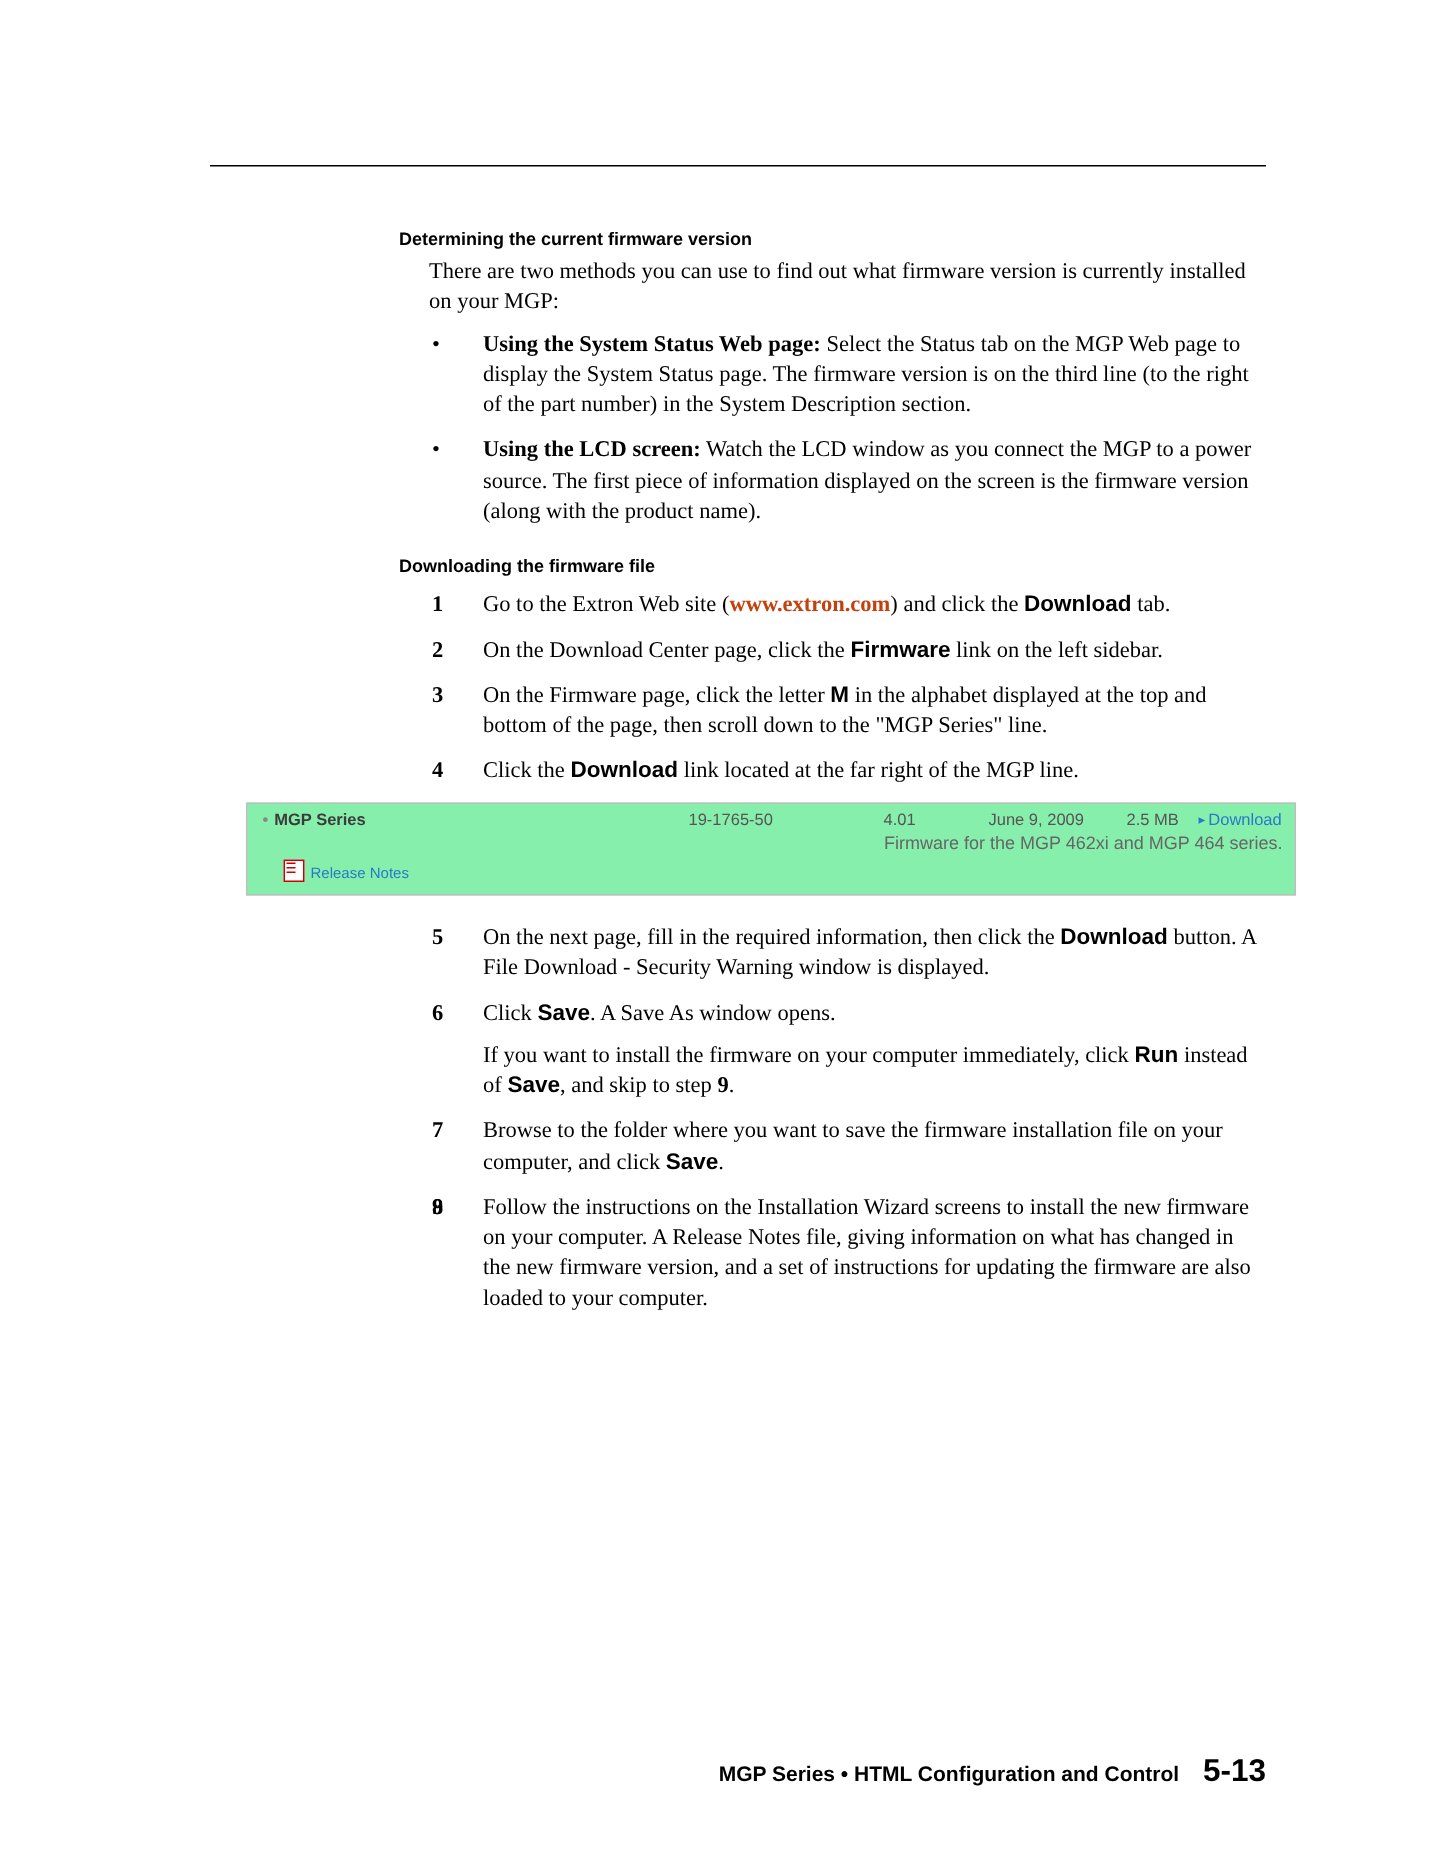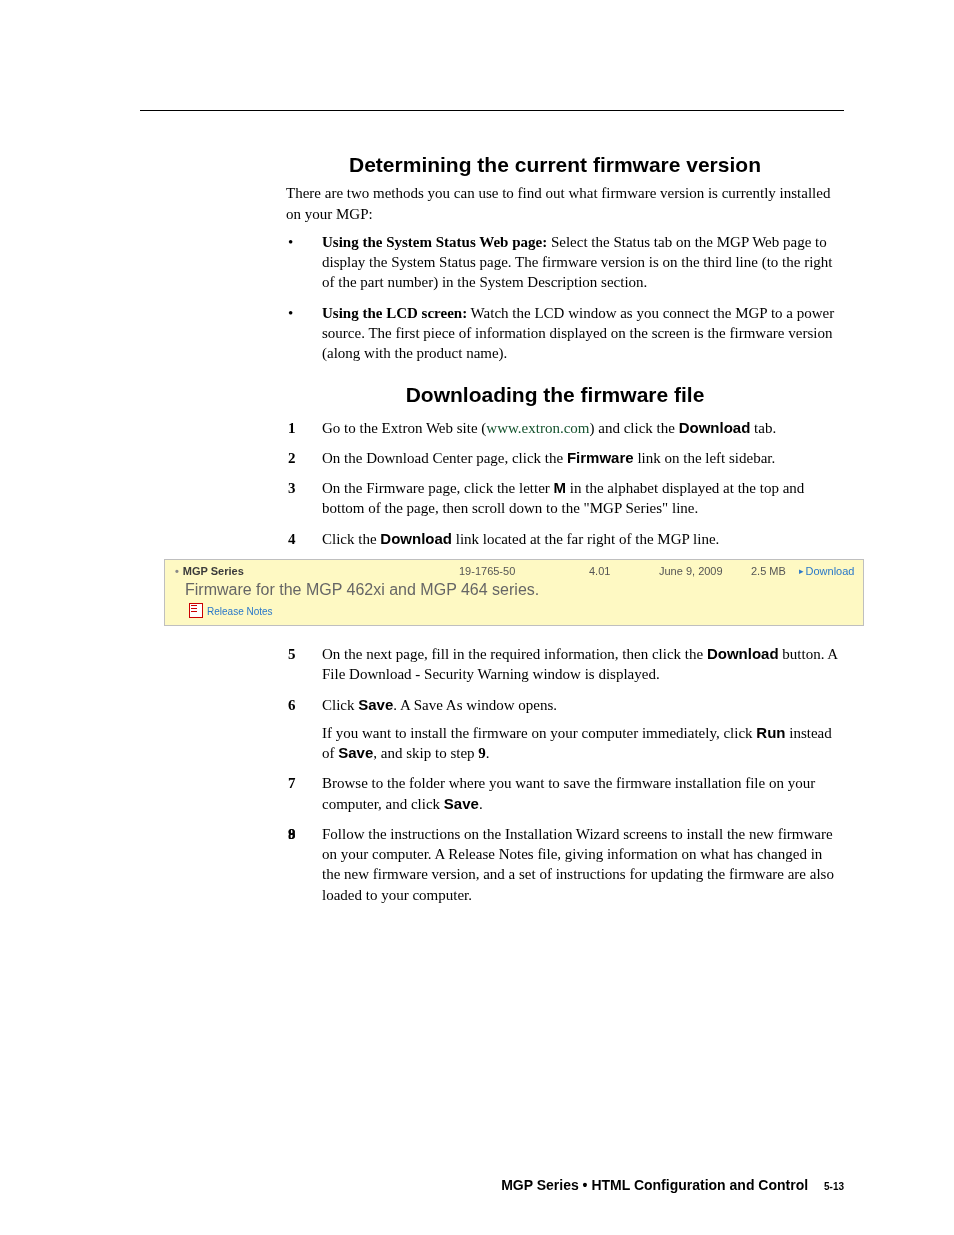--- a/index.html
+++ b/index.html
@@ -21,23 +21,22 @@
   }
   .hr-top {
     border: none;
     border-top: 1.2px solid #000;
     margin: 0 0 40px 0;
     margin-left: -26px;
   }
   .subhead {
     font-family: "Helvetica Neue", Helvetica, Arial, sans-serif;
     font-weight: bold;
-    font-size: 21px;
+    font-size: 12px;
     margin: 18px 0 4px 100px;
-    text-align: center;
   }
   .intro {
     margin-left: 120px;
     margin-right: 0;
   }
   .bullets {
     list-style: none;
     padding: 0;
     margin: 8px 0 0 122px;
   }
@@ -70,28 +69,28 @@
     font-weight: bold;
   }
   .sans-bold {
     font-family: "Helvetica Neue", Helvetica, Arial, sans-serif;
     font-weight: bold;
   }
   .serif-bold {
     font-weight: bold;
   }
   .teal {
-    color: #14532d;
-    font-weight: normal;
+    color: #c2410c;
+    font-weight: bold;
   }
   .screenshot {
     margin: 1px 0 18px -2px;
     width: 680px;
     border: 1px solid #bfbfbf;
-    background: #fef9c3;
+    background: #86efac;
     font-family: Verdana, Arial, sans-serif;
     font-size: 11px;
     padding: 4px 8px 6px 10px;
     color: #555;
     position: relative;
   }
   .ss-row {
     display: flex;
     align-items: baseline;
   }
@@ -108,22 +107,23 @@
   .ss-dl::before {
     content: "▸";
     color: #2a78c9;
     font-size: 9px;
     margin-right: 2px;
     vertical-align: 1px;
   }
   .ss-desc {
     color: #666;
     margin-left: 10px;
-    font-size: 16px;
+    font-size: 12px;
     line-height: 1.4;
+    text-align: right;
   }
   .ss-notes {
     margin-left: 14px;
     margin-top: 2px;
   }
   .ss-notes a {
     color: #2a78c9;
     font-size: 10px;
   }
   .pdf-icon {
@@ -151,21 +151,21 @@
   }
   .footer {
     position: absolute;
     bottom: 40px;
     right: 110px;
     font-family: "Helvetica Neue", Helvetica, Arial, sans-serif;
     font-size: 14px;
     font-weight: bold;
   }
   .footer-pg {
-    font-size: 10px;
+    font-size: 21px;
     margin-left: 12px;
   }
 </style>
 </head>
 <body>
 
 <div class="page">
   <hr class="hr-top">
 
   <div class="subhead">Determining the current firmware version</div>

